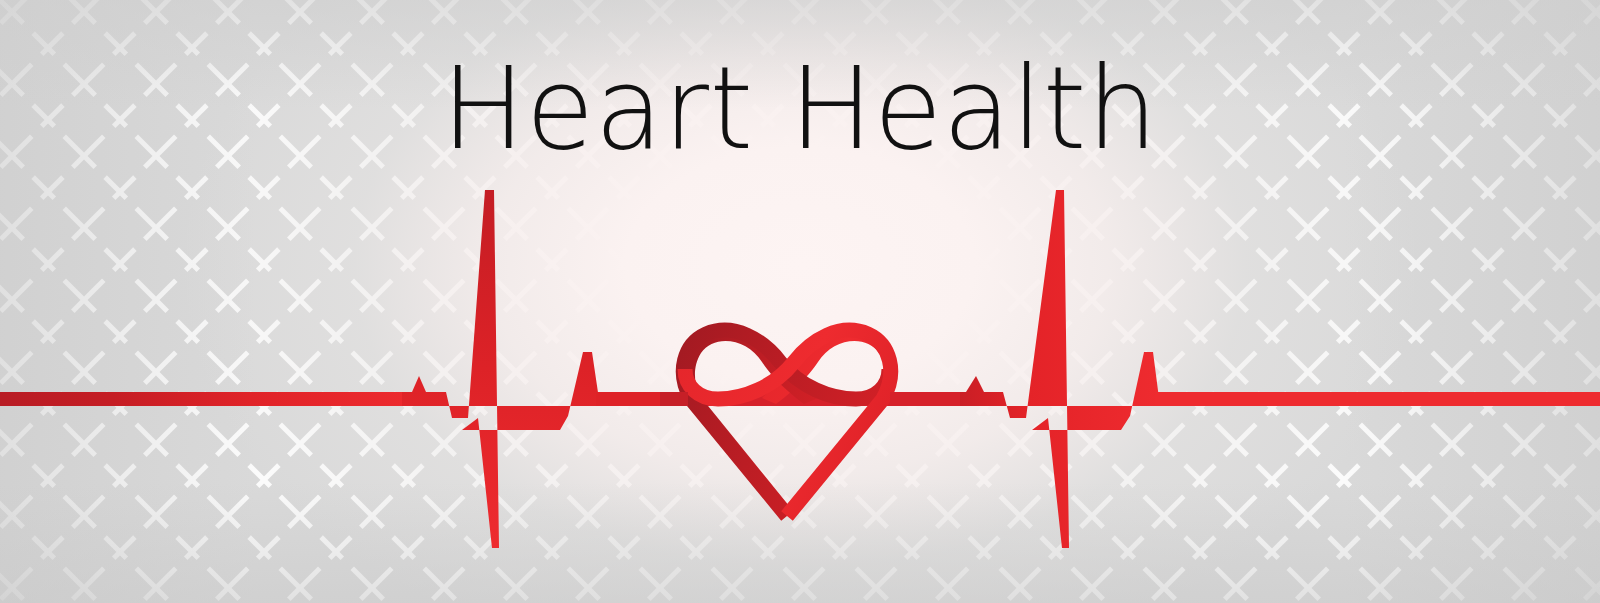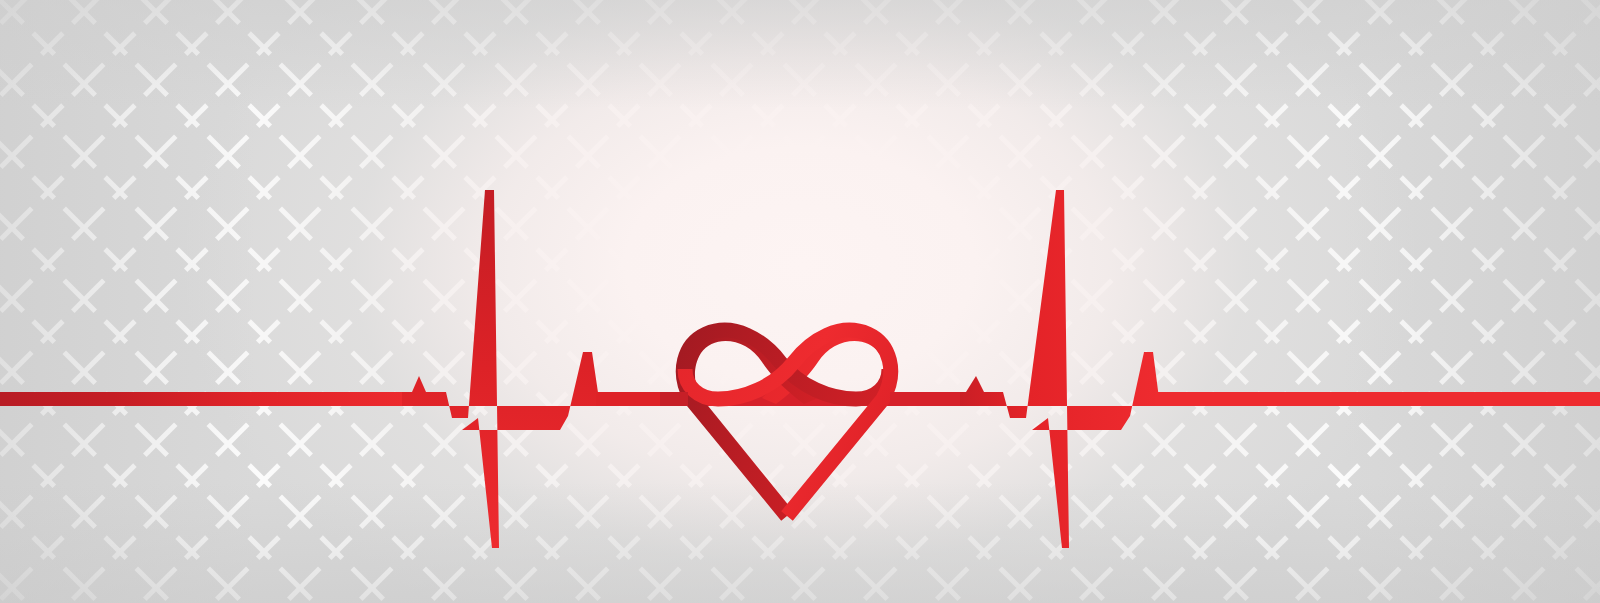--- a/index.html
+++ b/index.html
@@ -228,14 +228,17 @@
                C 898,372 890,344 868,334
                C 840,322 811,340 794,362
                C 774,387 744,399 718,399
                C 698,399 685,386 685,369" stroke="url(#heartGradTopRight)" stroke-width="15"></path>
     </g>
 
     <path d="M660,392 L688,392 L688,406 L660,406 Z" fill="#c61f27"></path>
     <path d="M890,392 L960,392 L960,406 L890,406 Z" fill="#d6212a"></path>
   </svg>
 
+  <div class="title">
+    <span class="title-inner">Heart Health</span>
+  </div>
 
 </div>
 
 </body></html>

